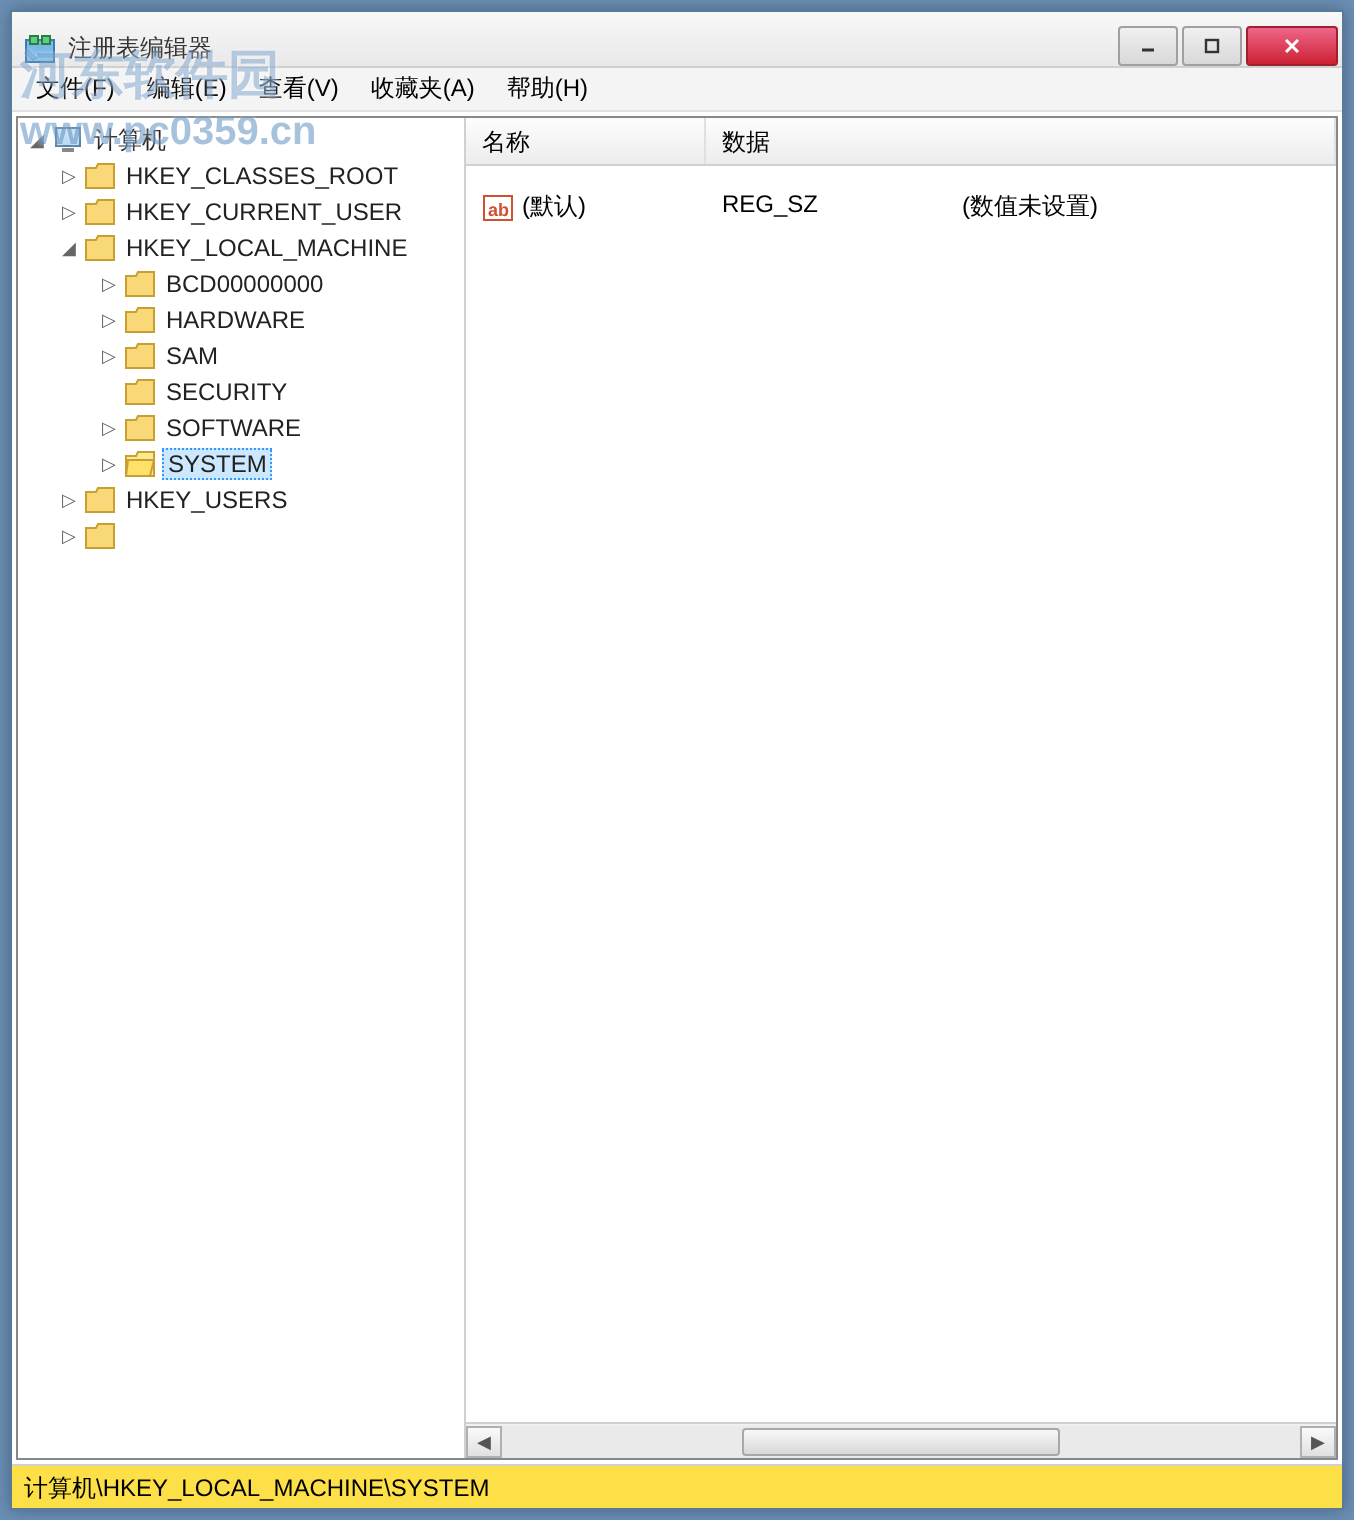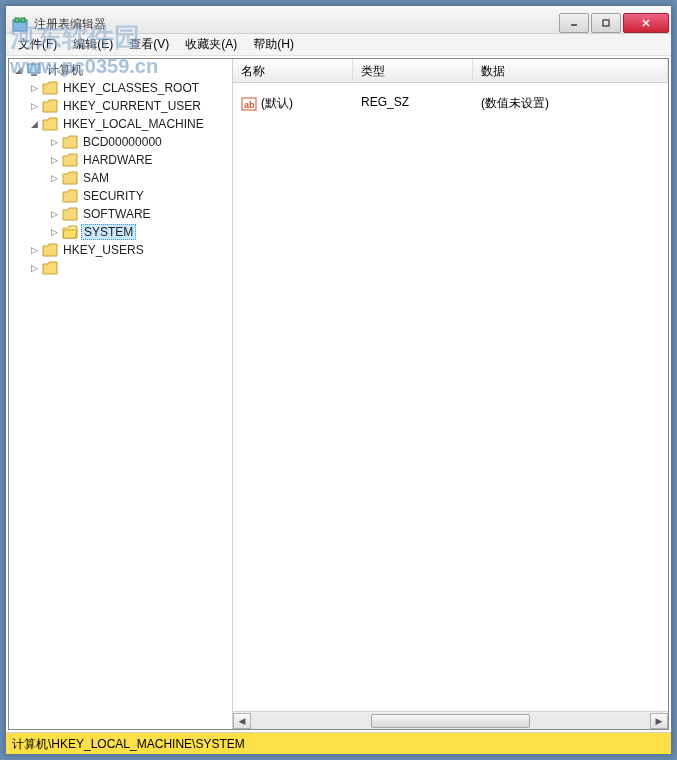--- a/index.html
+++ b/index.html
@@ -180,21 +180,20 @@
           <svg class="folder-icon" viewBox="0 0 16 14">
               <path d="M1 3 L6 3 L7 1 L15 1 L15 13 L1 13 Z" fill="#f8d878" stroke="#c8a030"></path>
             </svg>
         </div>
       </div>
     </div>
 
     <div class="list-pane">
       <div class="list-header">
         <div class="col col-name">名称</div>
-        <div class="col col-type">类型</div>
         <div class="col col-data">数据</div>
       </div>
       <div class="list-body">
         <div class="list-row">
           <div class="cell col-name">
             <svg class="value-icon" viewBox="0 0 16 16">
                 <rect x="1" y="2" width="14" height="12" fill="#fff" stroke="#d05030"></rect>
                 <text x="3" y="12" font-size="9" fill="#d05030" font-weight="bold">ab</text>
               </svg><span>(默认)</span>
           </div>

